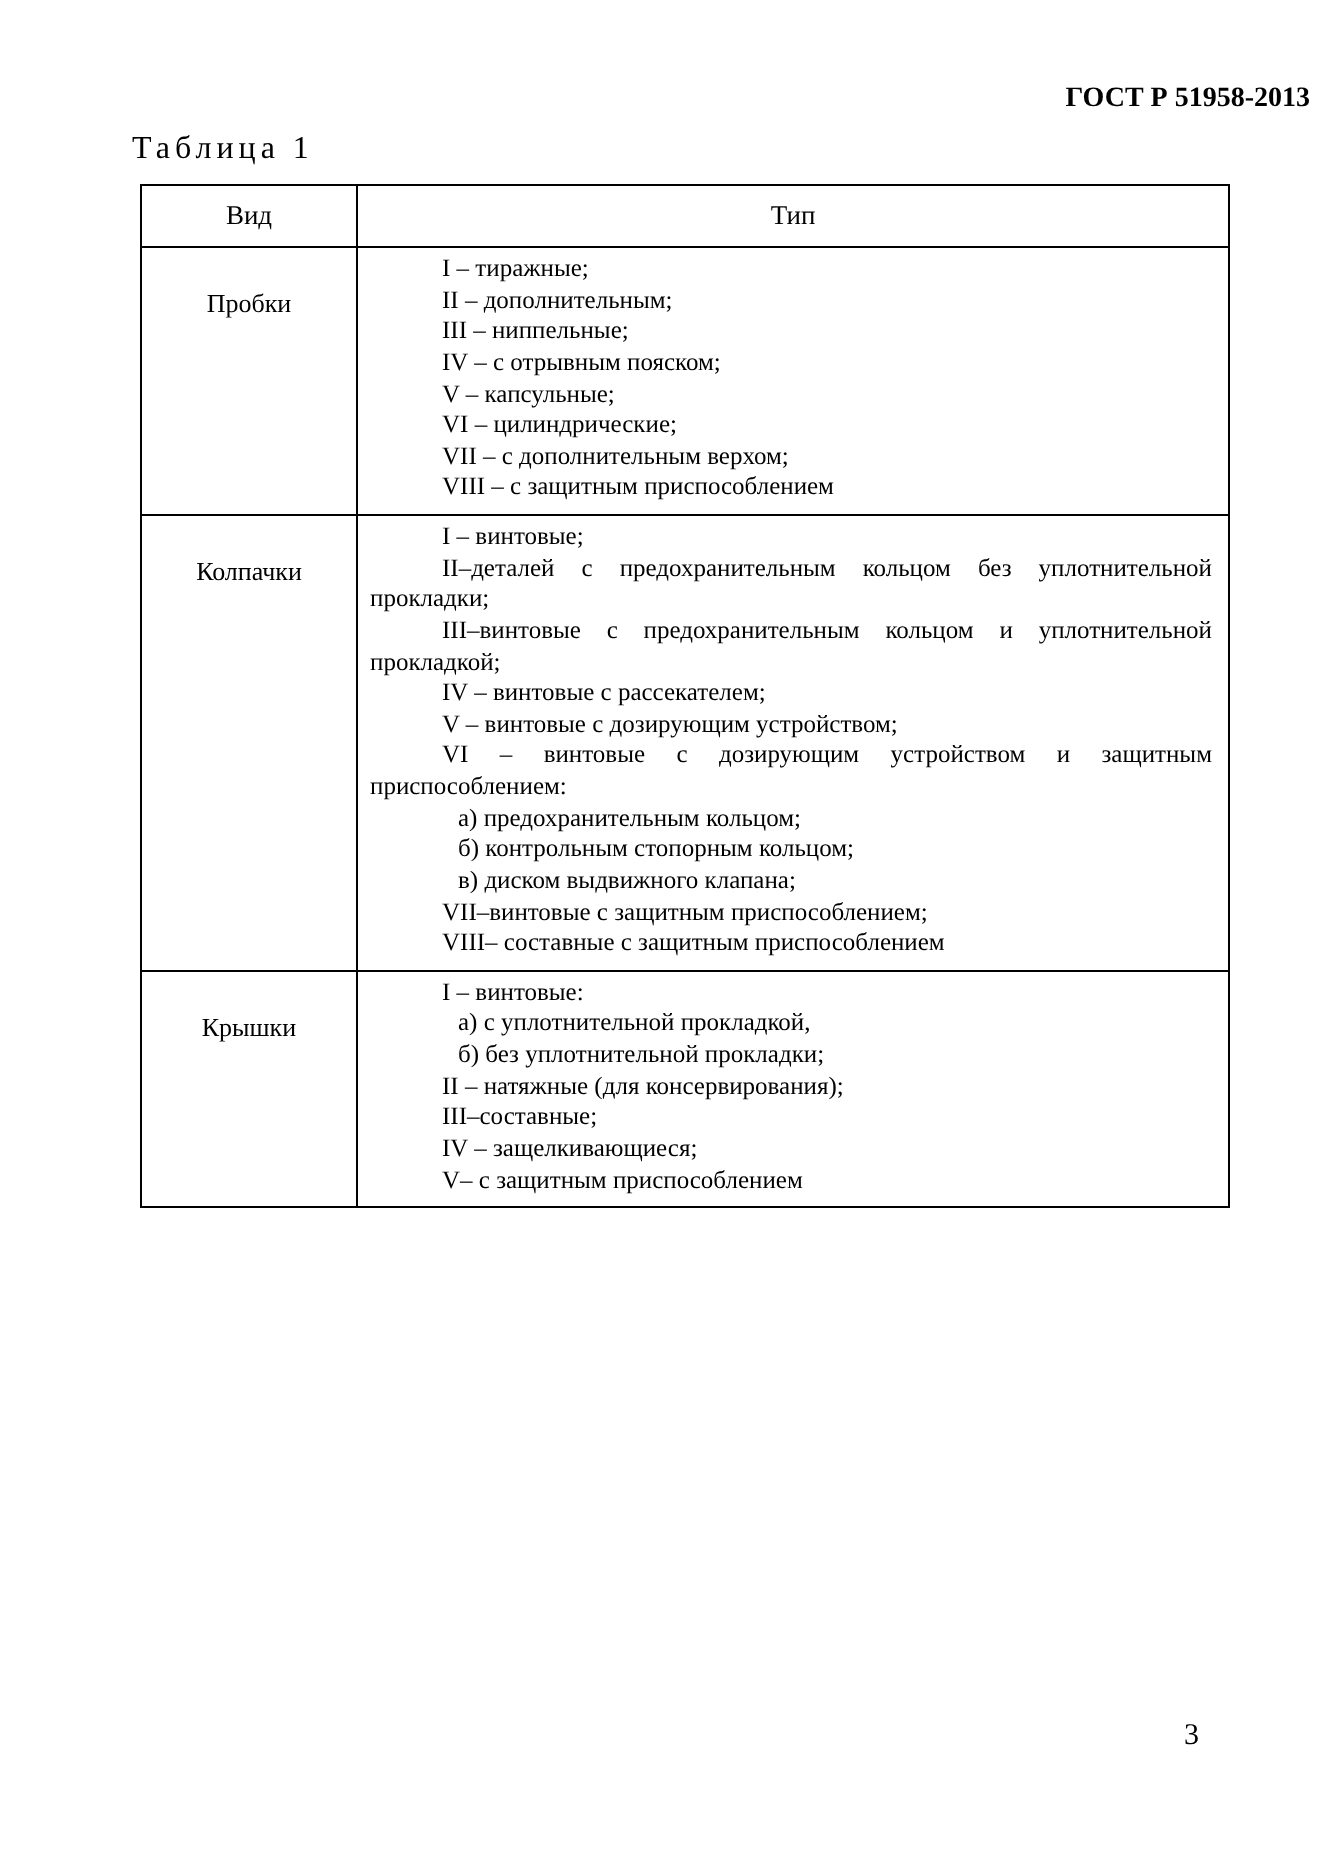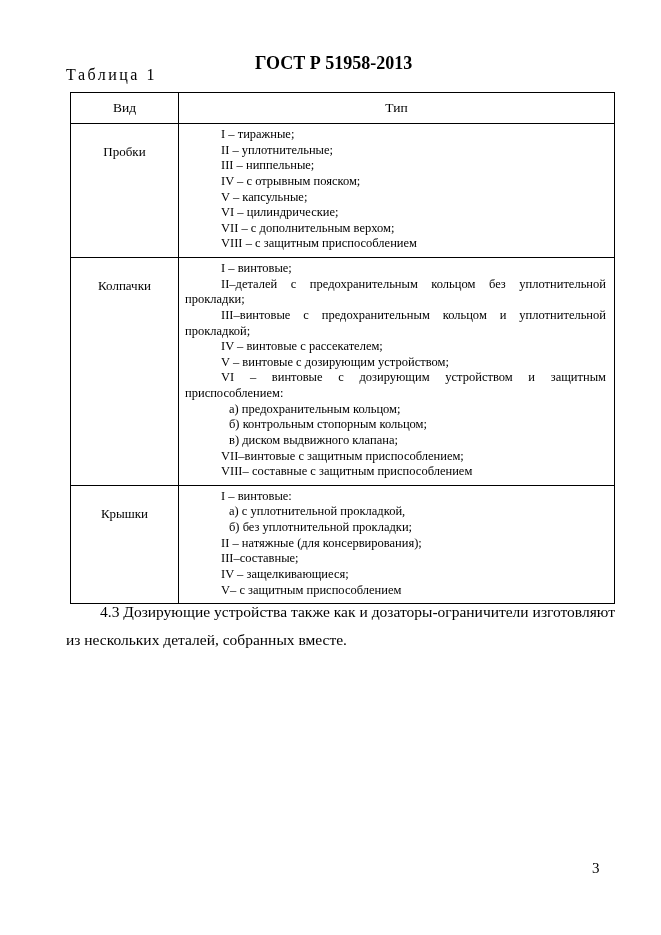--- a/index.html
+++ b/index.html
@@ -9,26 +9,26 @@
     height: 935px;
     margin: 0 auto;
     background: #ffffff;
     outline: 1px solid #ddd;
     font-family: "Liberation Serif", "DejaVu Serif", serif;
     color: #000;
     overflow: hidden;
   }
   .doc-header {
     position: absolute;
-    top: 53px;
+    top: 42px;
     left: 255px;
     width: 400px;
-    text-align: left;
+    text-align: right;
     font-weight: bold;
-    font-size: 18px;
+    font-size: 14px;
   }
   .table-caption {
     position: absolute;
     top: 66px;
     left: 66px;
     font-size: 16px;
     letter-spacing: 2.5px;
   }
   table.gost-table {
     position: absolute;
@@ -99,21 +99,21 @@
       <tr>
         <th class="col-vid">Вид</th>
         <th class="col-tip">Тип</th>
       </tr>
     </thead>
     <tbody>
       <tr>
         <td class="vid-cell">Пробки</td>
         <td class="tip-cell">
           <div class="tip-line">I – тиражные;</div>
-          <div class="tip-line">II – уплотнительные;</div>
+          <div class="tip-line">II – дополнительным;</div>
           <div class="tip-line">III – ниппельные;</div>
           <div class="tip-line">IV – с отрывным пояском;</div>
           <div class="tip-line">V – капсульные;</div>
           <div class="tip-line">VI – цилиндрические;</div>
           <div class="tip-line">VII – с дополнительным верхом;</div>
           <div class="tip-line">VIII – с защитным приспособлением</div>
         </td>
       </tr>
       <tr>
         <td class="vid-cell">Колпачки</td>
@@ -140,18 +140,17 @@
           <div class="tip-line">II – натяжные (для консервирования);</div>
           <div class="tip-line">III–составные;</div>
           <div class="tip-line">IV – защелкивающиеся;</div>
           <div class="tip-line">V– с защитным приспособлением</div>
         </td>
       </tr>
     </tbody>
   </table>
 
   <div class="paragraphs">
-    <p>4.3 Дозирующие устройства также как и дозаторы-ограничители изготовляют из нескольких деталей, собранных вместе.</p>
   </div>
 
   <div class="page-number">3</div>
 
 </div>
 
 </body></html>

